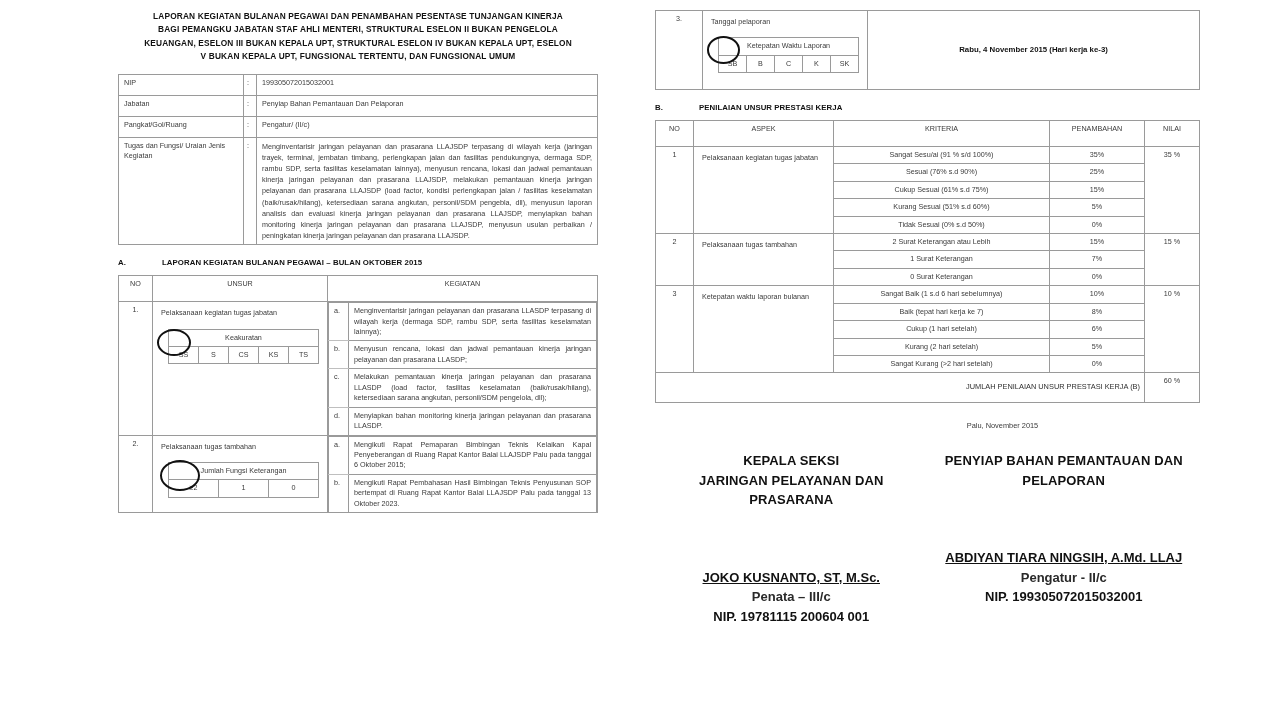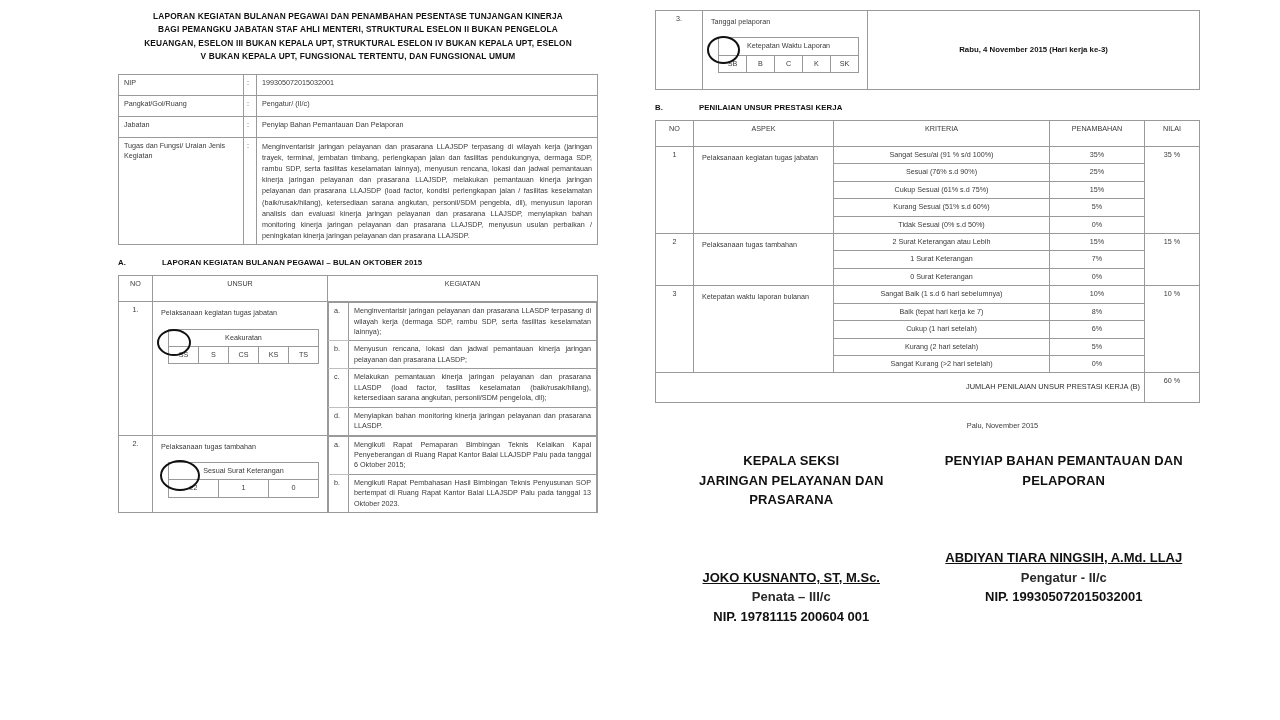--- a/index.html
+++ b/index.html
@@ -210,28 +210,28 @@
     </div>
 
     <table class="t tbl-identity">
       <tbody>
         <tr>
           <td class="lbl">NIP</td>
           <td class="colon">:</td>
           <td class="val">199305072015032001</td>
         </tr>
         <tr>
+          <td class="lbl">Jabatan</td>
+          <td class="colon">:</td>
+          <td class="val">Penyiap Bahan Pemantauan Dan Pelaporan</td>
+        </tr>
+        <tr>
           <td class="lbl">Pangkat/Gol/Ruang</td>
           <td class="colon">:</td>
           <td class="val">Pengatur/   (II/c)</td>
-        </tr>
-        <tr>
-          <td class="lbl">Jabatan</td>
-          <td class="colon">:</td>
-          <td class="val">Penyiap Bahan Pemantauan Dan Pelaporan</td>
         </tr>
         <tr>
           <td class="lbl tall">Tugas dan Fungsi/ Uraian Jenis Kegiatan</td>
           <td class="colon tall">:</td>
           <td class="val justify tall">Menginventarisir jaringan pelayanan dan prasarana LLAJSDP terpasang di wilayah kerja (jaringan trayek, terminal, jembatan timbang, perlengkapan jalan dan fasilitas pendukungnya, dermaga SDP, rambu SDP, serta fasilitas keselamatan lainnya), menyusun rencana, lokasi dan jadwal pemantauan kinerja jaringan pelayanan dan prasarana LLAJSDP, melakukan pemantauan kinerja jaringan pelayanan dan prasarana LLAJSDP (load factor, kondisi perlengkapan jalan / fasilitas keselamatan (baik/rusak/hilang), ketersediaan sarana angkutan, personil/SDM pengebla, dll), menyusun laporan analisis dan evaluasi kinerja jaringan pelayanan dan prasarana LLAJSDP, menyiapkan bahan monitoring kinerja jaringan pelayanan dan prasarana LLAJSDP, menyusun usulan perbaikan / peningkatan kinerja jaringan pelayanan dan prasarana LLAJSDP.</td>
         </tr>
       </tbody>
     </table>
 
     <div class="sec-head">
@@ -296,21 +296,21 @@
         </tr>
 
         <tr>
           <td class="no">2.</td>
           <td class="unsur">
             <div>Pelaksanaan tugas tambahan</div>
             <div class="mini-wrap">
               <table class="mini">
                 <tbody>
                   <tr>
-                    <th colspan="3">Sesuai Surat Keterangan</th>
+                    <th colspan="3">Jumlah Fungsi Keterangan</th>
                   </tr>
                   <tr>
                     <td style="width:50px">≥2</td>
                     <td style="width:50px">1</td>
                     <td style="width:50px">0</td>
                   </tr>
                 </tbody>
               </table>
               <span class="circle-mark" style="left:-1px; top:8px; width:40px; height:31px;"></span>
             </div>

